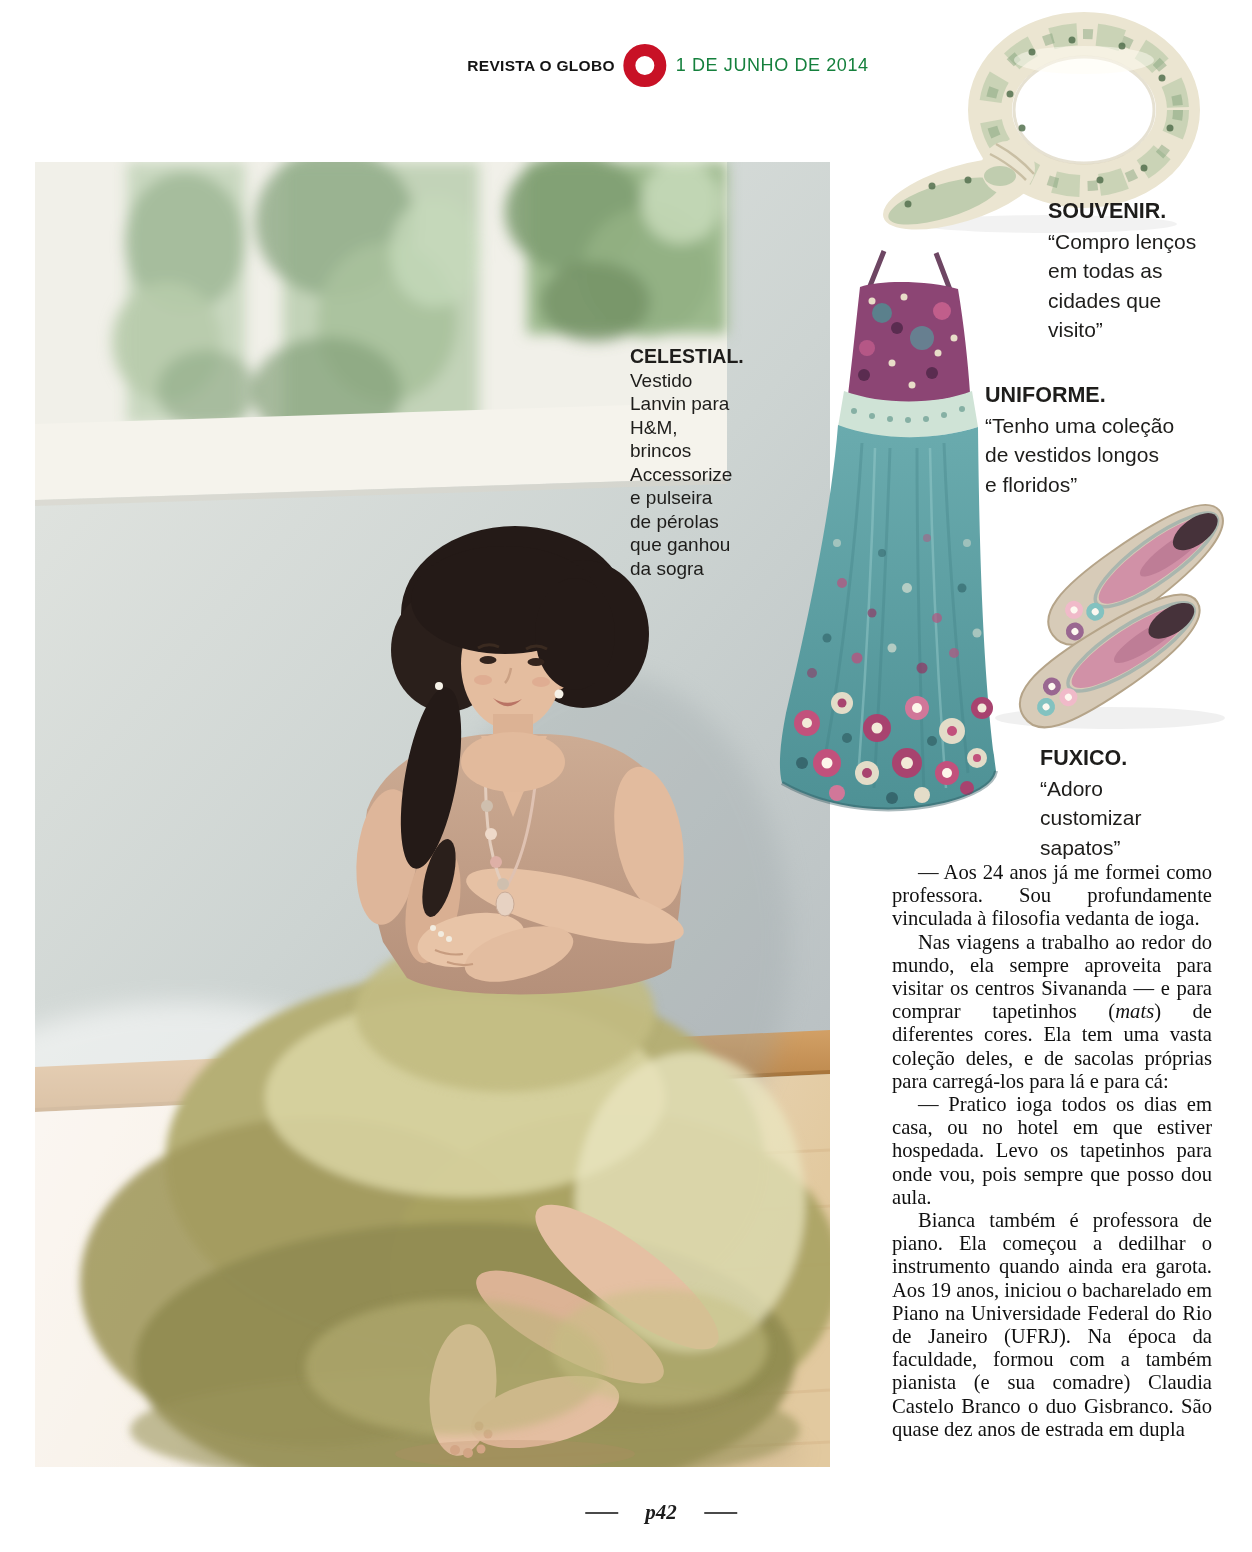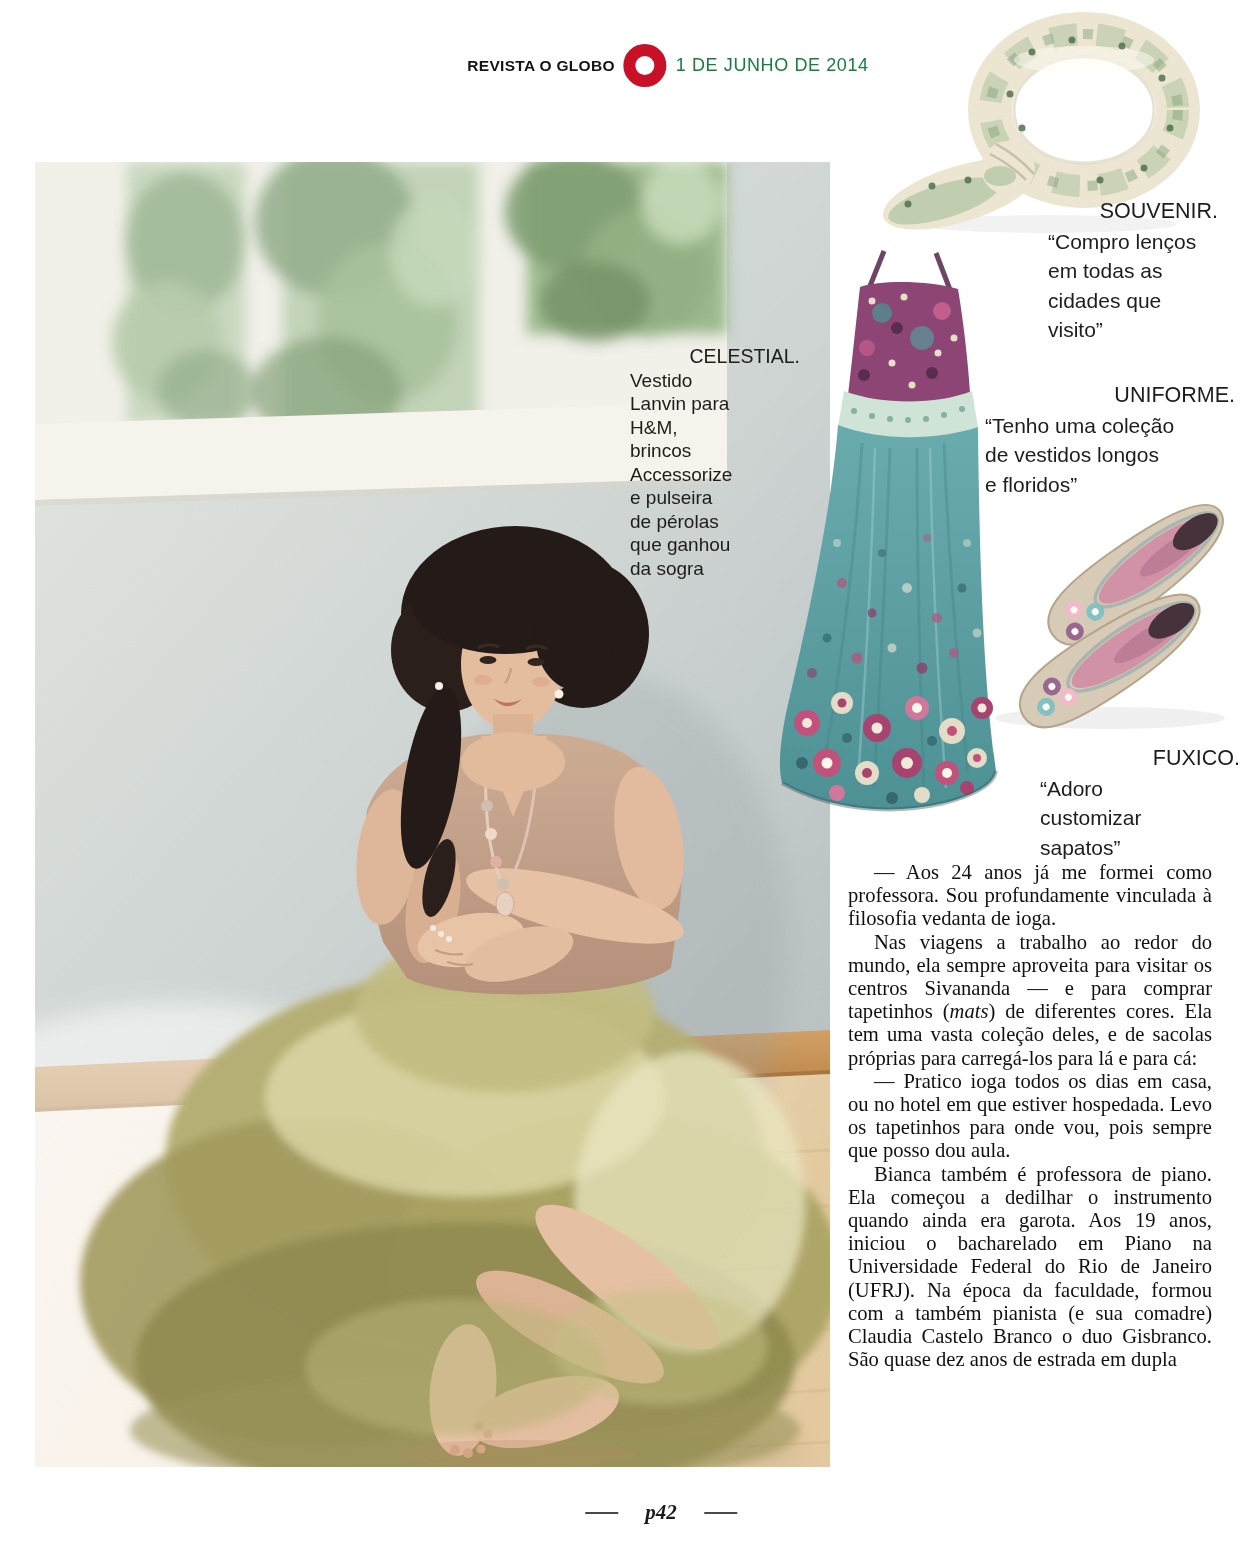--- a/index.html
+++ b/index.html
@@ -12,42 +12,42 @@
   .mast .mag{font-size:15.5px;font-weight:700;letter-spacing:.3px;color:#141414;}
   .mast .ring{width:19px;height:19px;border:12px solid #c81126;border-radius:50%;}
   .mast .date{font-size:18px;color:#15803d;letter-spacing:.6px;}
 
   
   .photo{position:absolute;left:35px;top:162px;width:795px;height:1305px;overflow:hidden;z-index:1;}
   .photo svg{display:block;}
 
   
   .cap{color:#1e1d1b;}
-  .cap .cap-title{font-weight:400;text-align:right;}
+  .cap .cap-title{font-weight:700;}
   .cap-celestial{position:absolute;left:595px;top:183px;width:170px;
                  font-size:19px;line-height:23.5px;z-index:2;}
   .cap-celestial .cap-title{font-size:19.5px;}
 
   
   .scarf{position:absolute;left:872px;top:8px;width:332px;height:232px;z-index:2;}
   .dress{position:absolute;left:772px;top:243px;width:232px;height:585px;z-index:3;}
   .shoes{position:absolute;left:985px;top:492px;width:268px;height:245px;z-index:2;}
 
   .cap-right{position:absolute;font-size:21px;line-height:29.5px;z-index:4;}
   .cap-right .cap-title{font-size:21.5px;}
   .cap-souvenir{left:1048px;top:197px;width:170px;}
   .cap-uniforme{left:985px;top:381px;width:250px;}
   .cap-fuxico{left:1040px;top:744px;width:200px;}
 
   
   .article{position:absolute;left:848px;top:861px;width:364px;height:604px;overflow:hidden;
            font-family:"Liberation Serif",serif;font-size:20.6px;line-height:23.2px;
            color:#101010;text-align:justify;z-index:2;}
   .article p{margin:0;}
-  .article p.ind{text-indent:26px;}
+  .article p.ind{text-indent:26px;margin-left:44px;}
 
   
   .folio{position:absolute;top:1500px;left:calc(50% + 35px);transform:translateX(-50%);
          display:flex;align-items:center;gap:27px;z-index:2;}
   .folio .rule{width:33px;height:2px;background:#4a4a4a;}
   .folio .pnum{font-family:"Liberation Serif",serif;font-style:italic;font-weight:700;
                font-size:21px;color:#1c1c1c;}
 </style>
 </head>
 <body>

